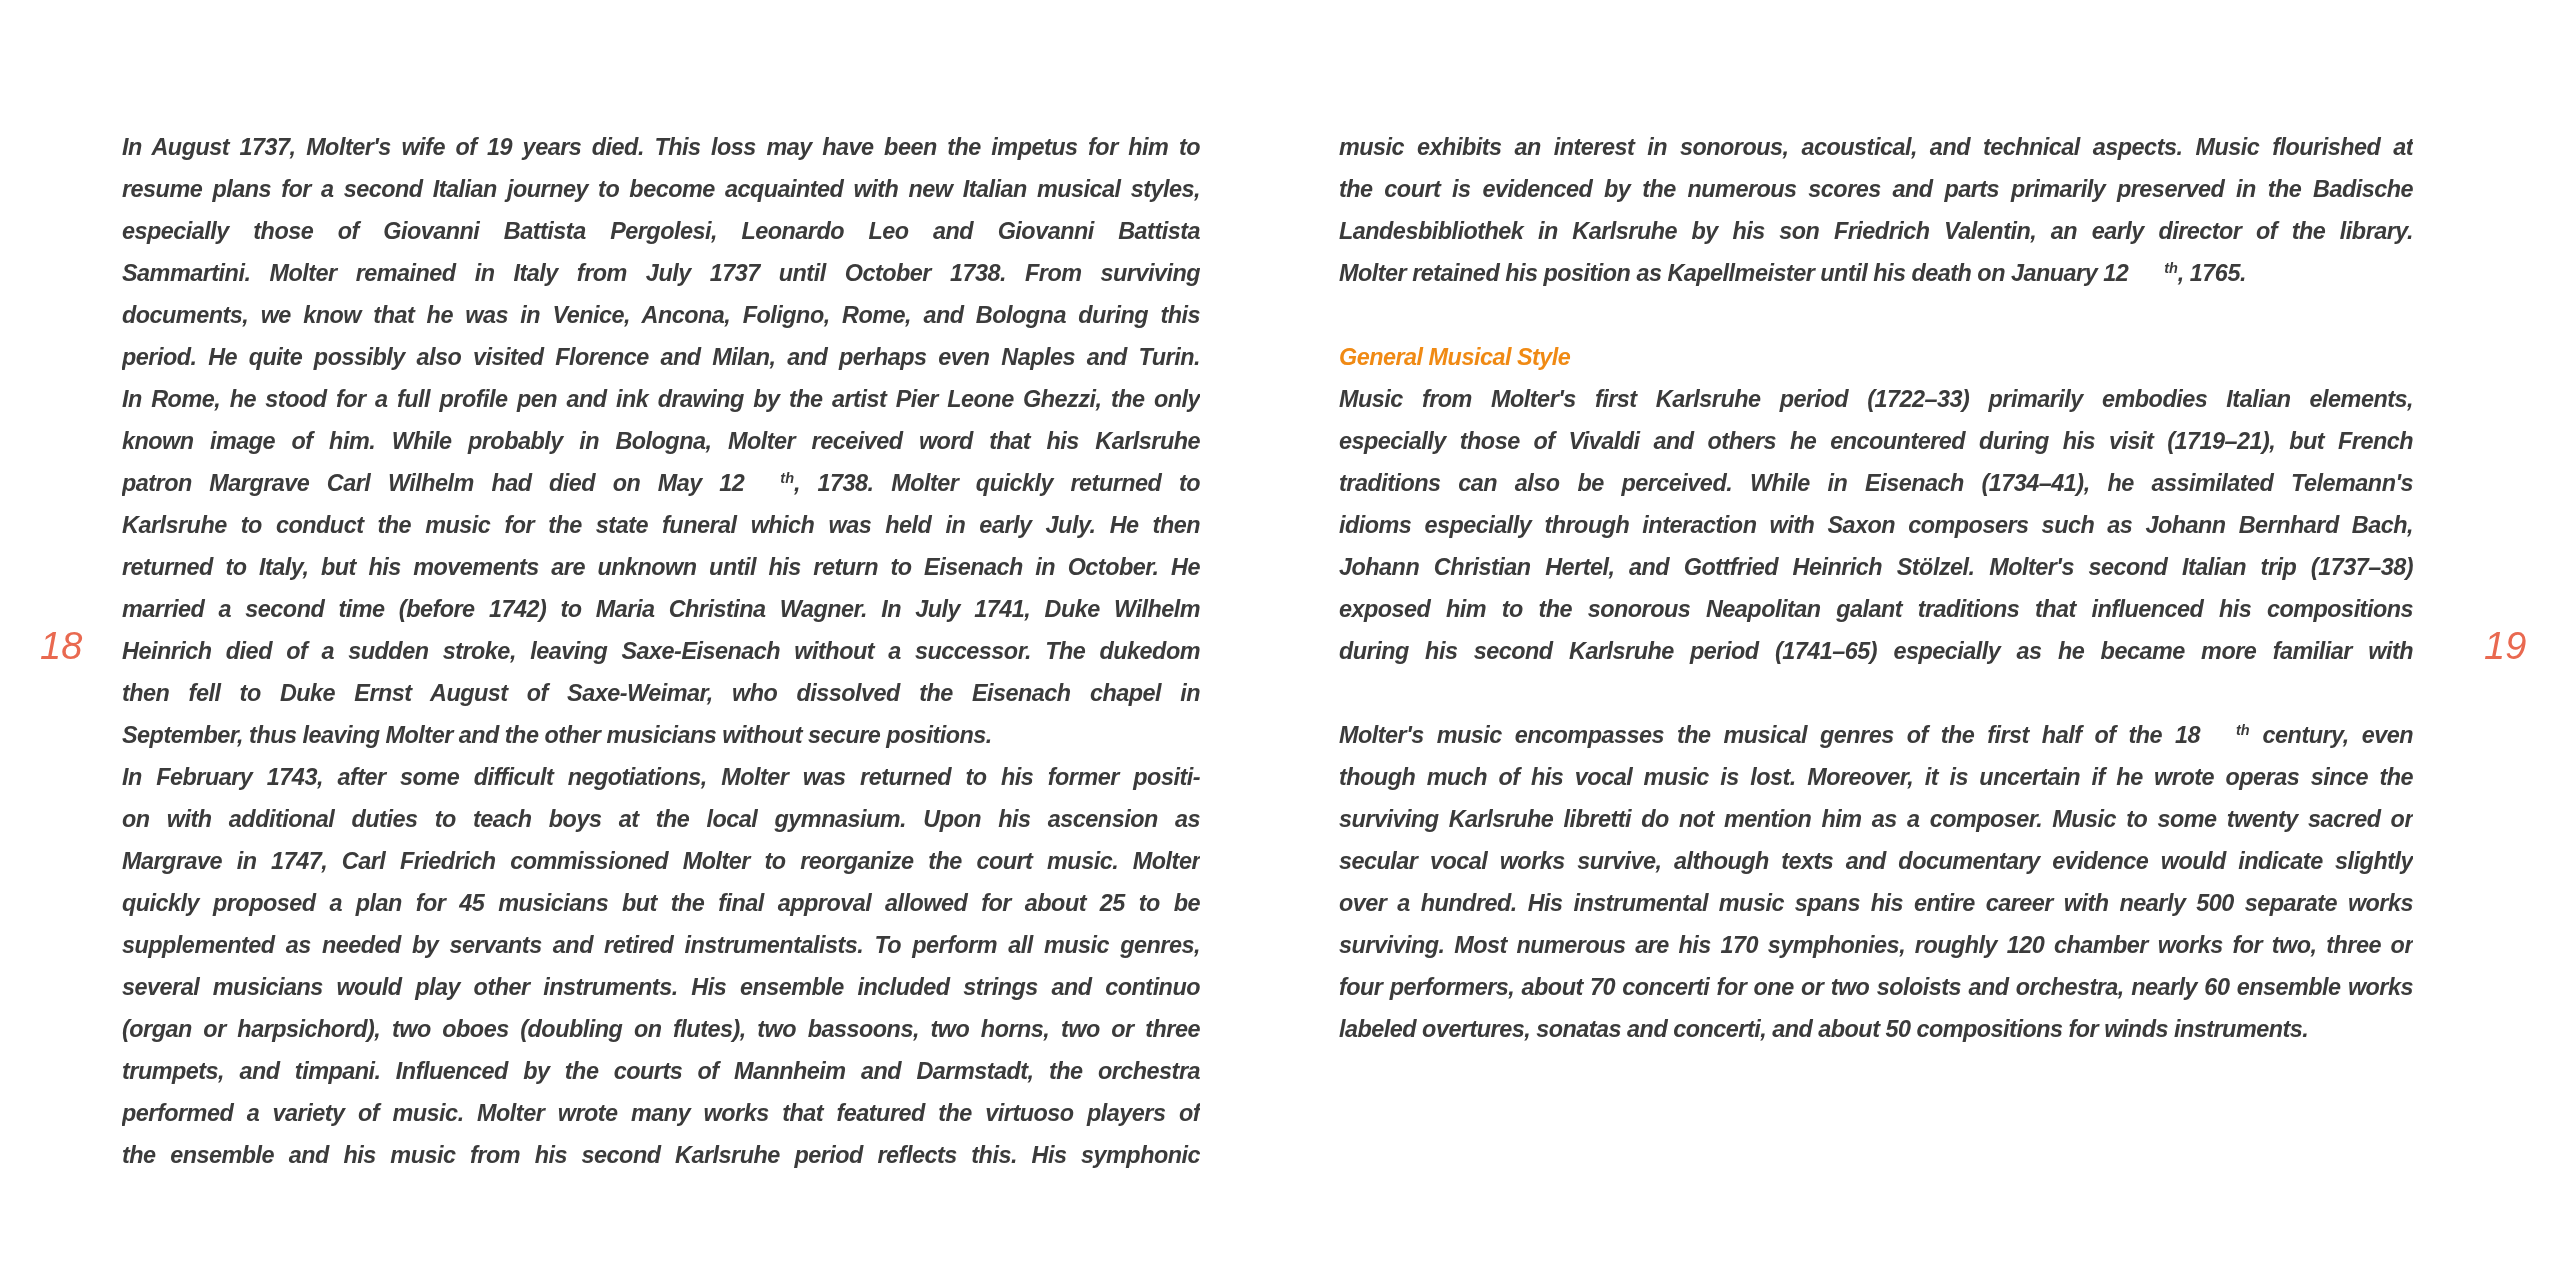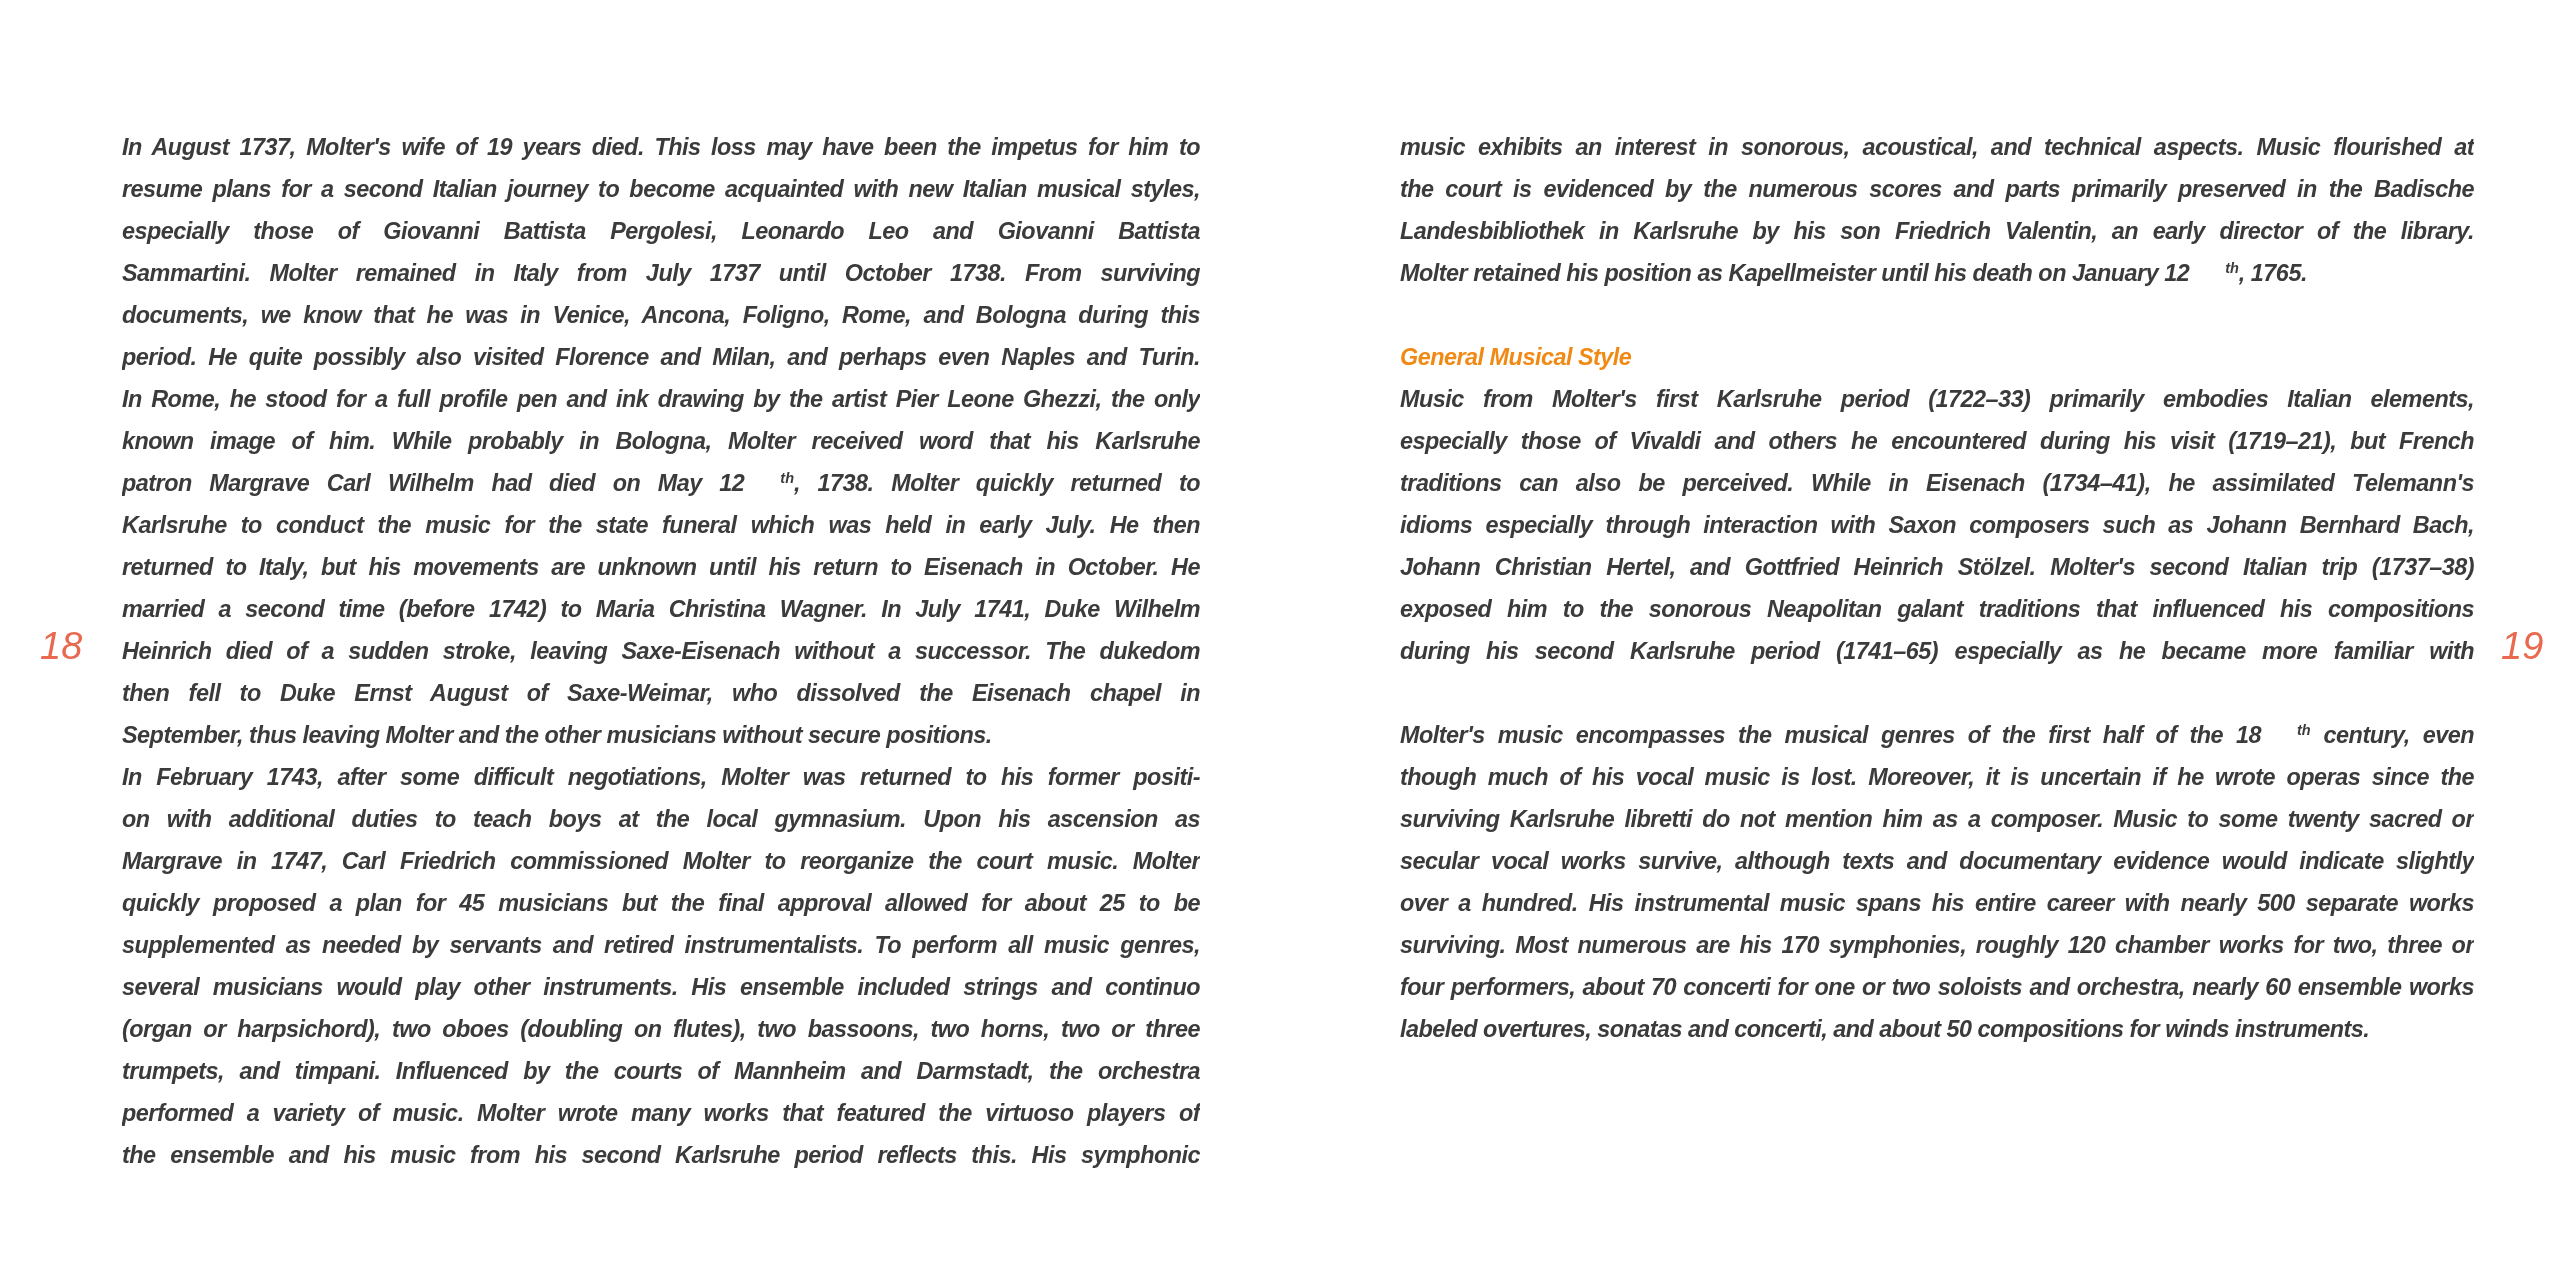--- a/index.html
+++ b/index.html
@@ -10,21 +10,21 @@
     overflow: hidden;
     background: var(--bg, #ffffff);
     font-family: "Liberation Sans", "DejaVu Sans", sans-serif;
   }
   .spread { position: absolute; inset: 0; }
   .column {
     position: absolute;
     top: 126px;
   }
   #left-col  { left: 122px;  width: 1078px; }
-  #right-col { left: 1400px; width: 1074px; }
+  #right-col { left: 1339px; width: 1074px; }
   .line {
     font-style: italic;
     font-weight: 700;
     font-size: 23.4px;
     line-height: 42px;
     height: 42px;
     letter-spacing: -0.5px;
     color: var(--text, #3b3b3b);
     text-align: justify;
     text-align-last: justify;
@@ -52,21 +52,21 @@
   .page-number {
     position: absolute;
     top: 624px;
     font-style: italic;
     font-weight: 400;
     font-size: 38px;
     line-height: 45px;
     color: var(--pagenum, #e96950);
   }
   #pn-left  { left: 40px; }
-  #pn-right { left: 2484px; margin-left: 17px; }
+  #pn-right { left: 2484px; }
 </style>
 </head>
 <body>
 
 <div class="spread">
 
   <div class="page-number" id="pn-left">18</div>
 
   <div class="column" id="left-col">
       <div class="line">In August 1737, Molter's wife of 19 years died. This loss may have been the impetus for him to</div>

